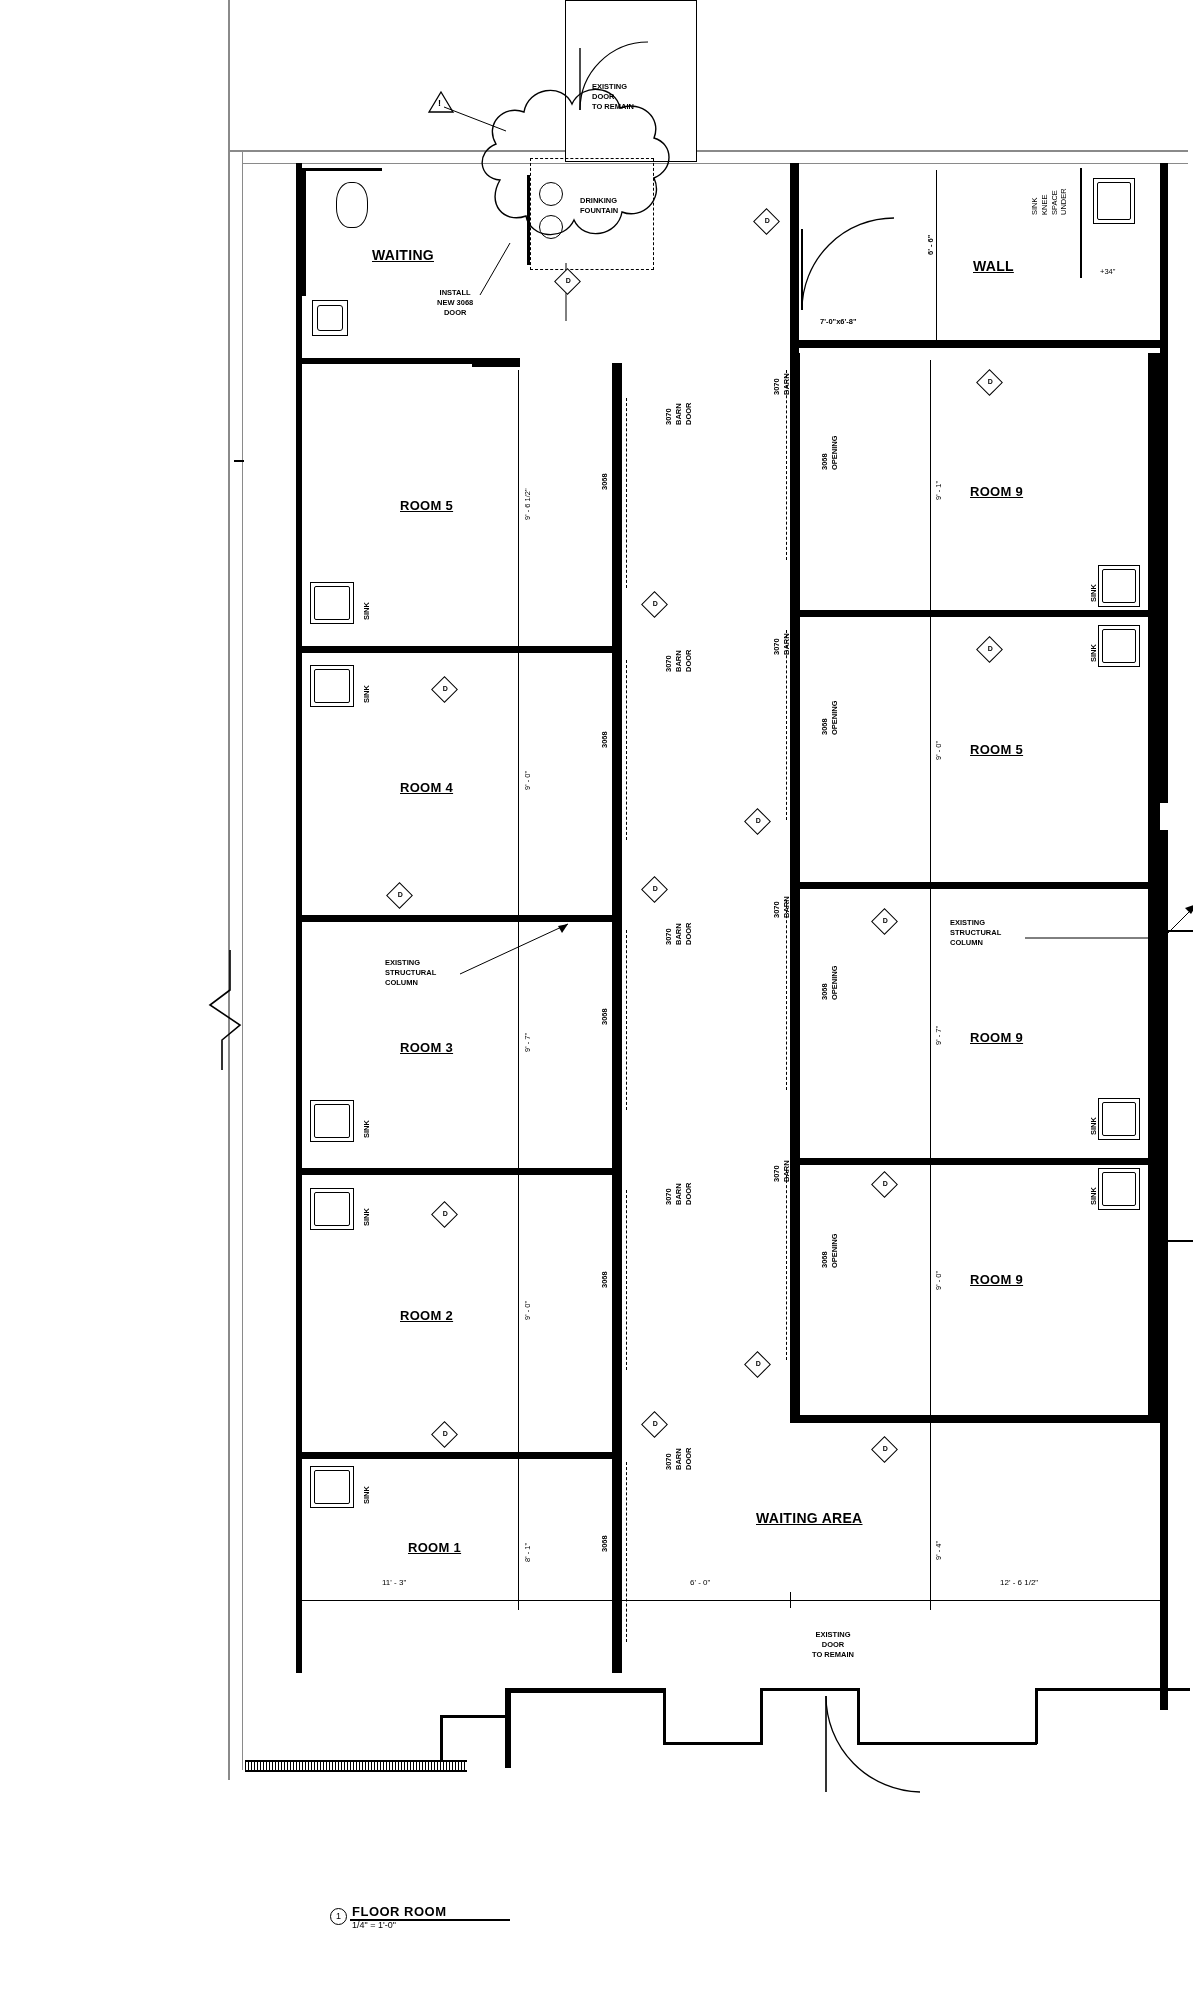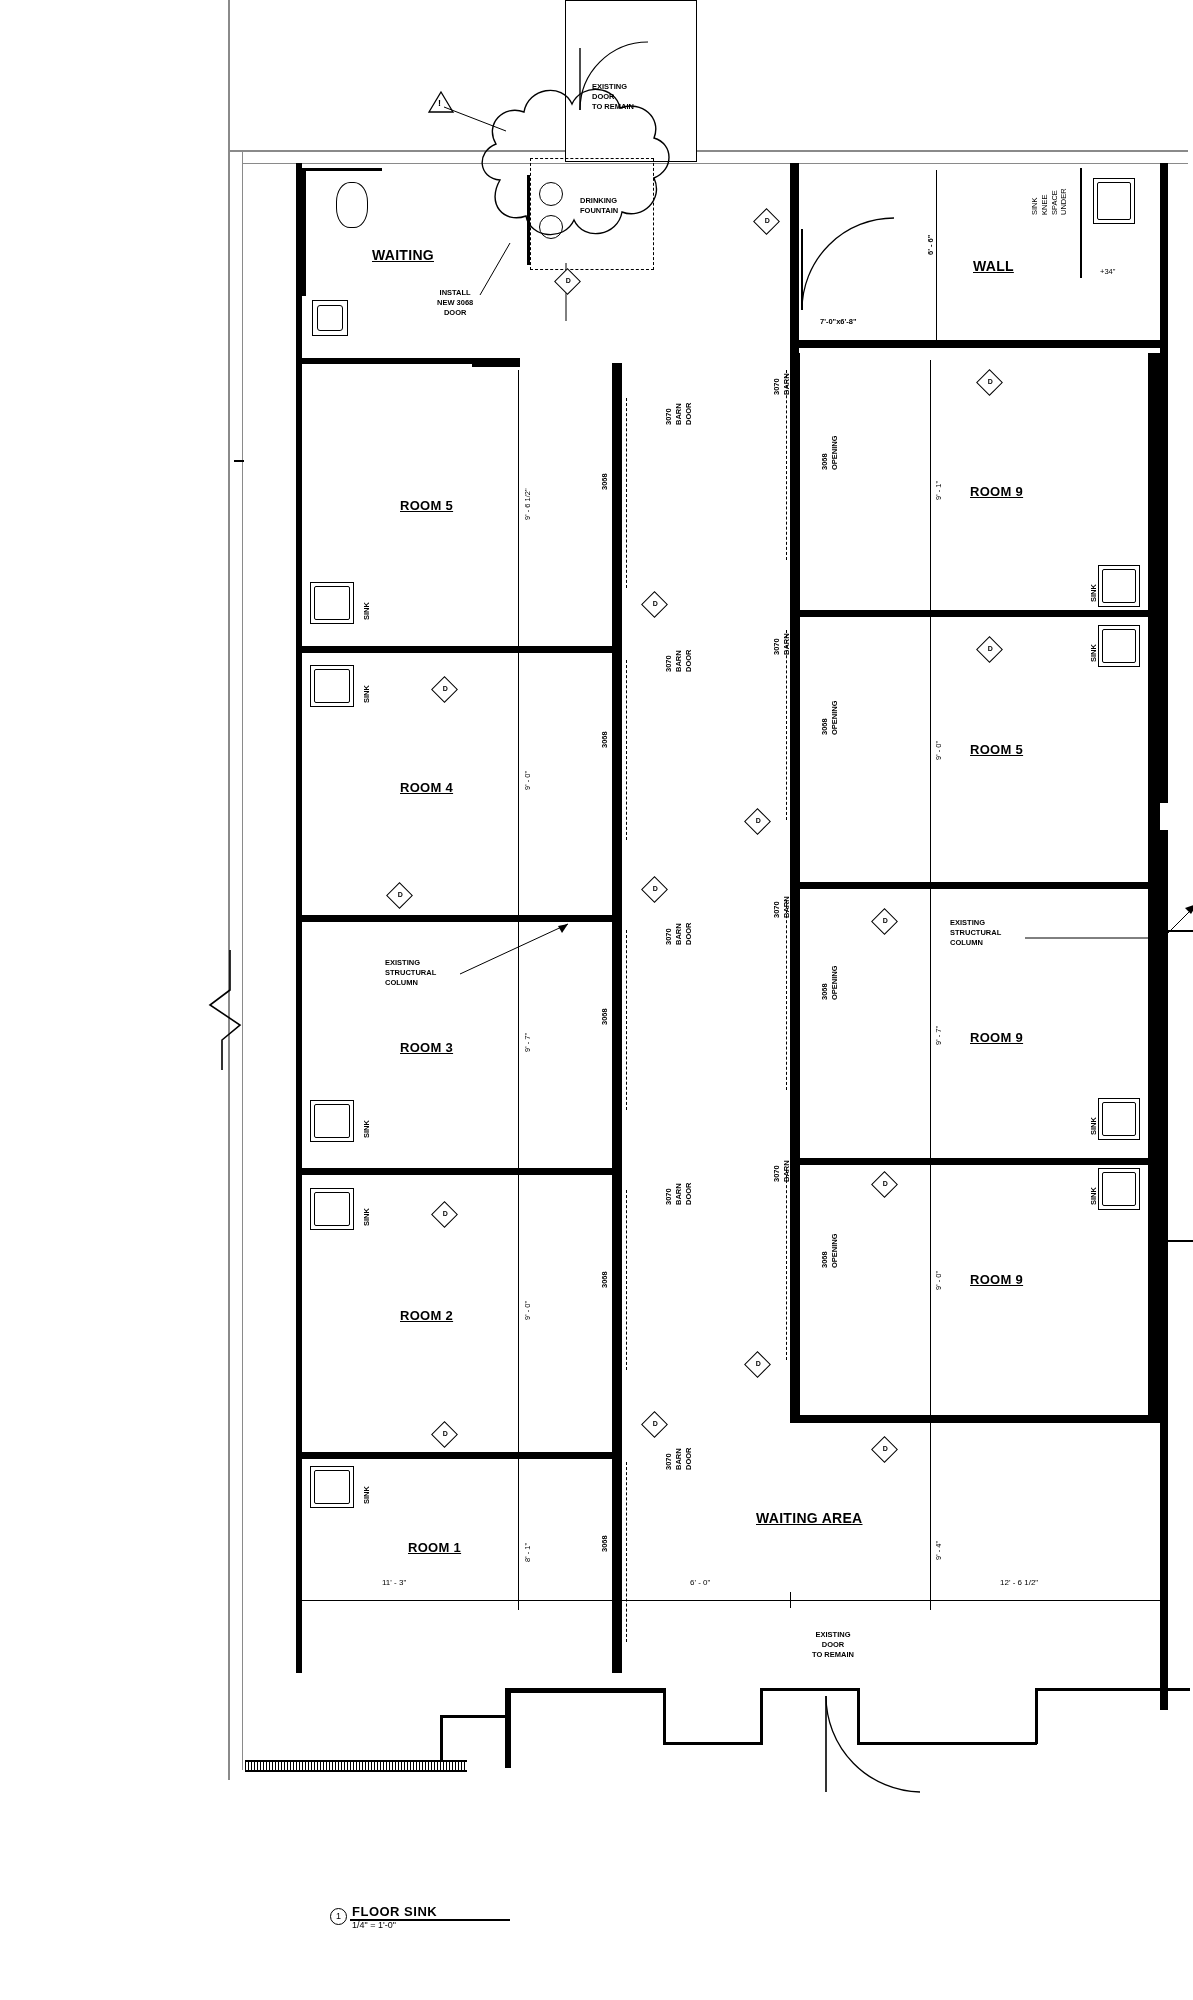--- a/index.html
+++ b/index.html
@@ -365,18 +365,18 @@
   <div class="thin" style="left:245px;top:1760px;width:222px;height:2px;"></div>
   <div class="thin" style="left:245px;top:1770px;width:222px;height:2px;"></div>
 
   <div class="wall" style="left:1160px;top:163px;width:8px;height:640px;"></div>
   <div class="wall" style="left:1160px;top:830px;width:8px;height:880px;"></div>
   <div class="thin" style="left:1168px;top:930px;width:25px;height:2px;"></div>
   <div class="thin" style="left:1168px;top:1240px;width:25px;height:2px;"></div>
 
   <div class="titlewrap" style="left:330px;top:1906px;width:300px;height:50px;">
     <div class="circ" style="left:0;top:2px;">1</div>
-    <div class="t1">FLOOR SINK</div>
+    <div class="t1">FLOOR ROOM</div>
     <div class="rule" style="width:160px;"></div>
     <div class="t2">1/4" = 1'-0"</div>
   </div>
 
 </div>
 
 </body></html>

